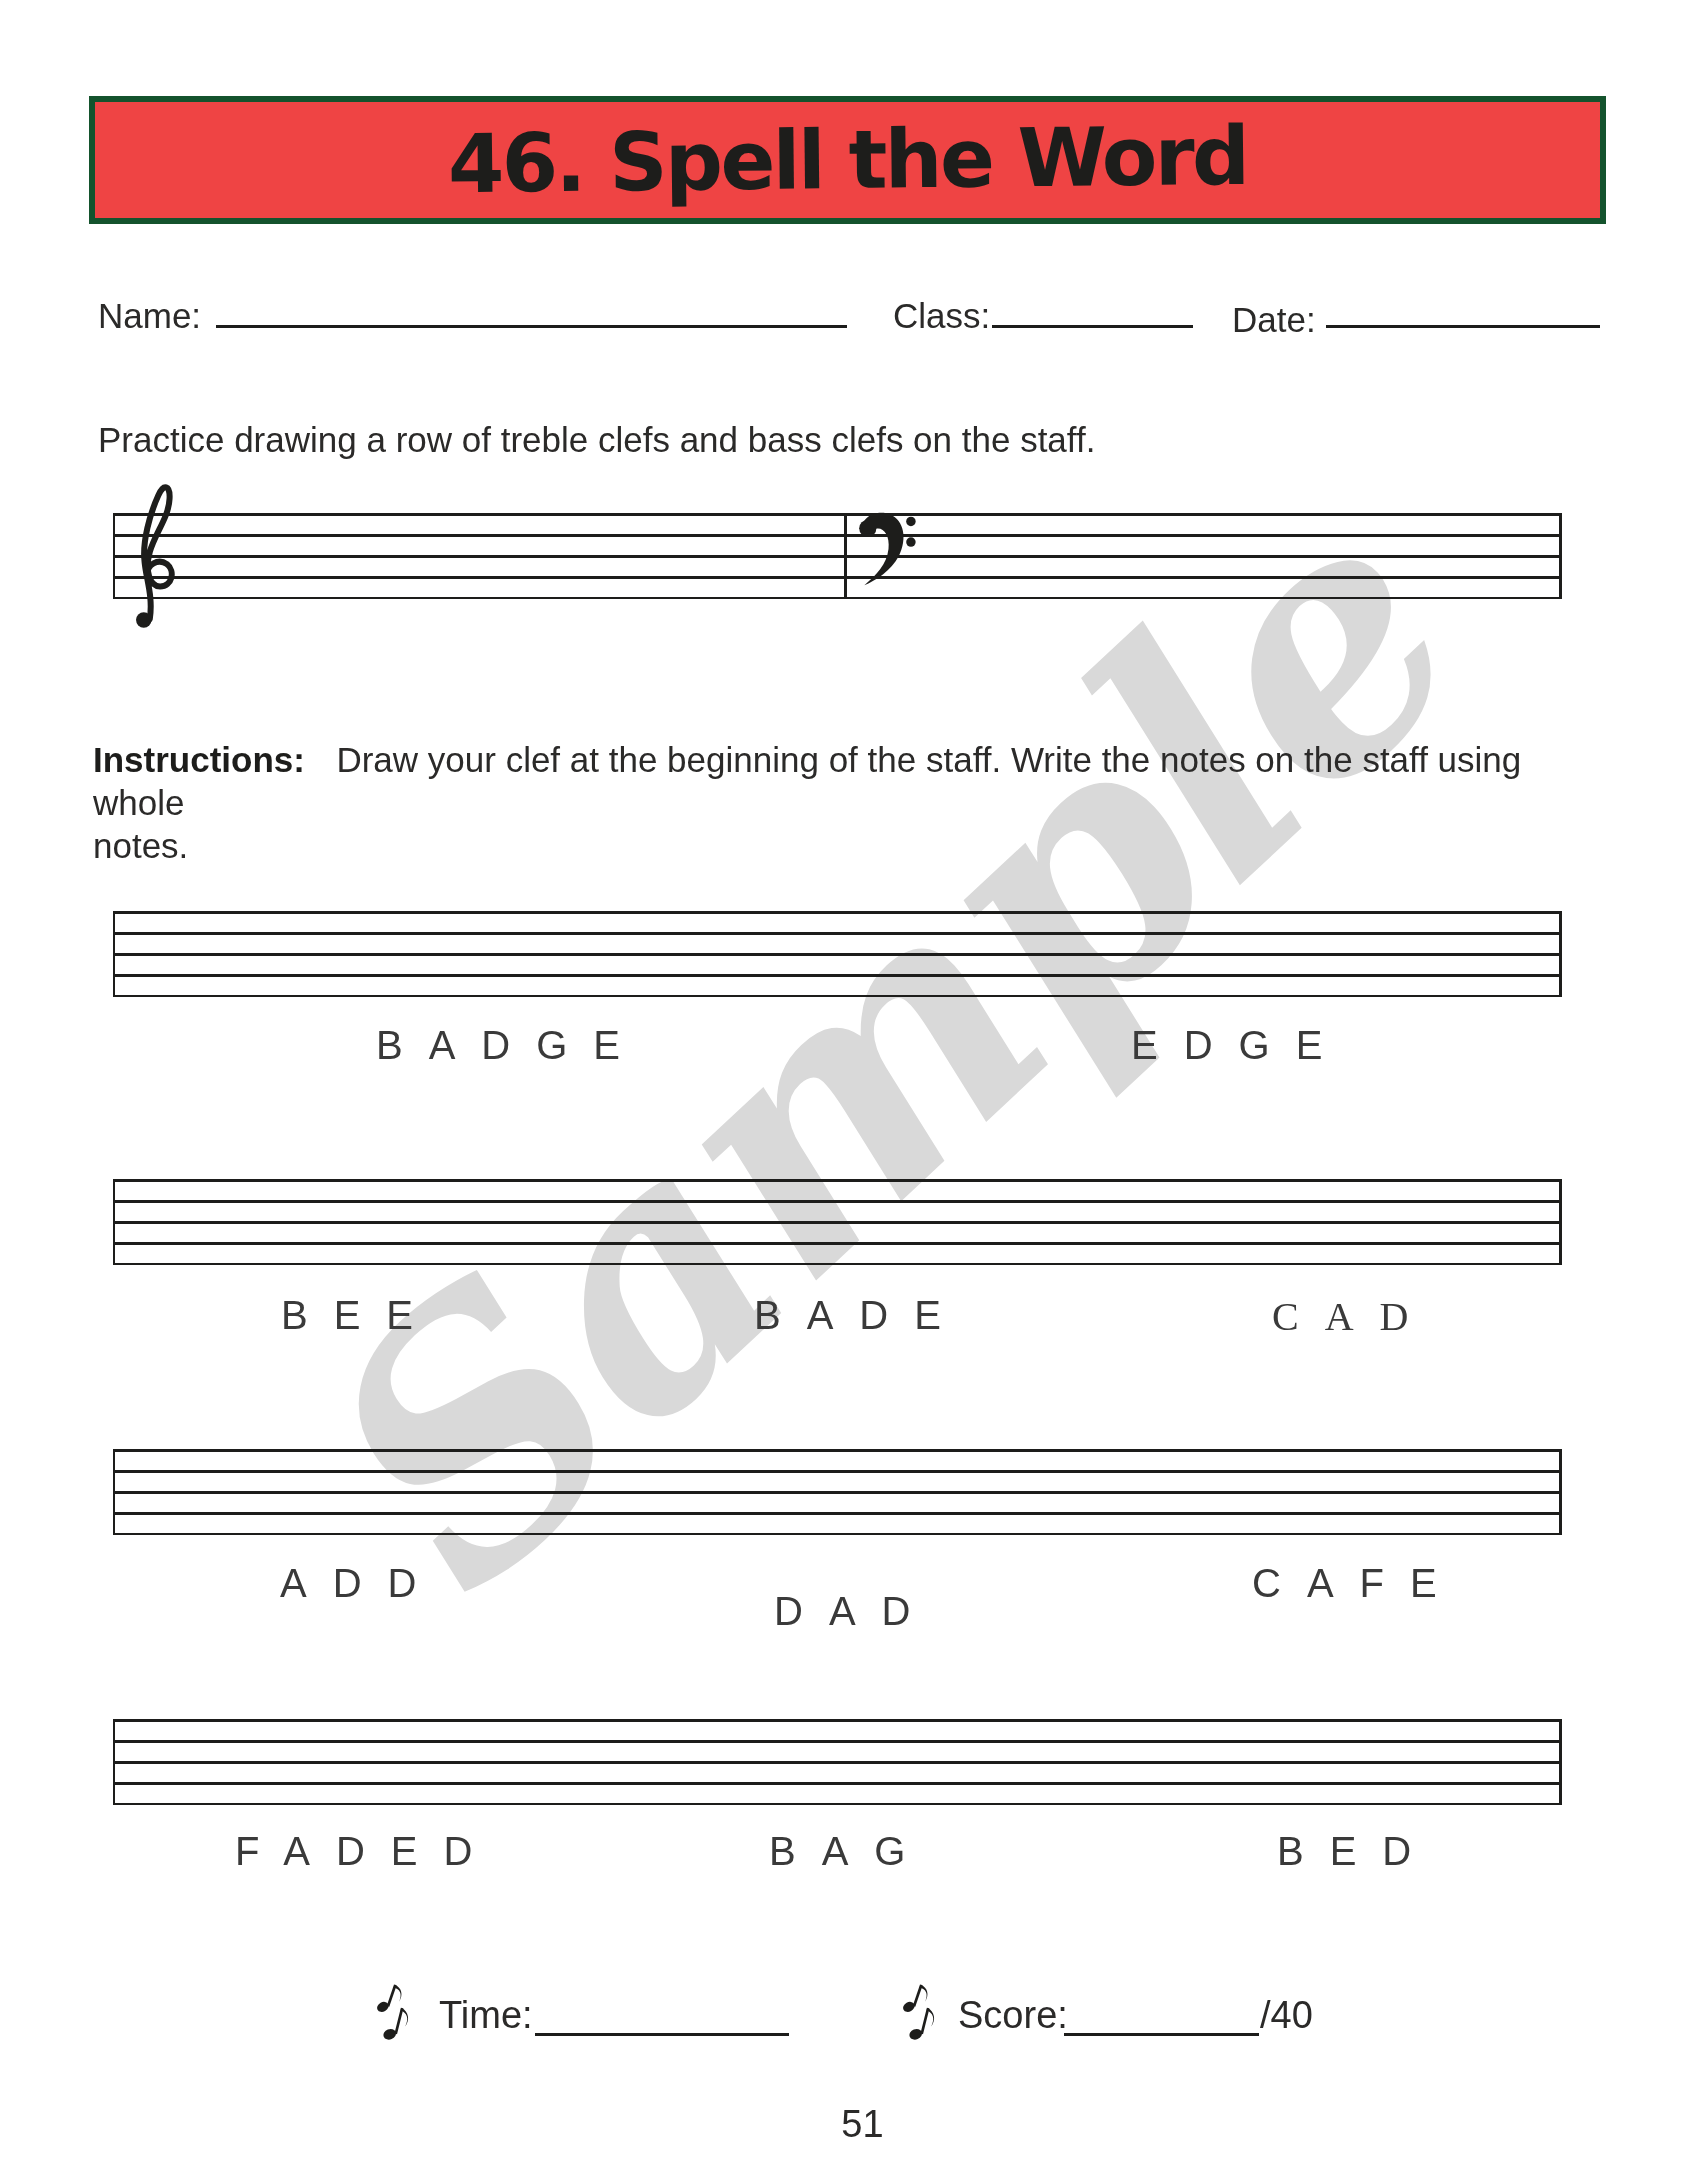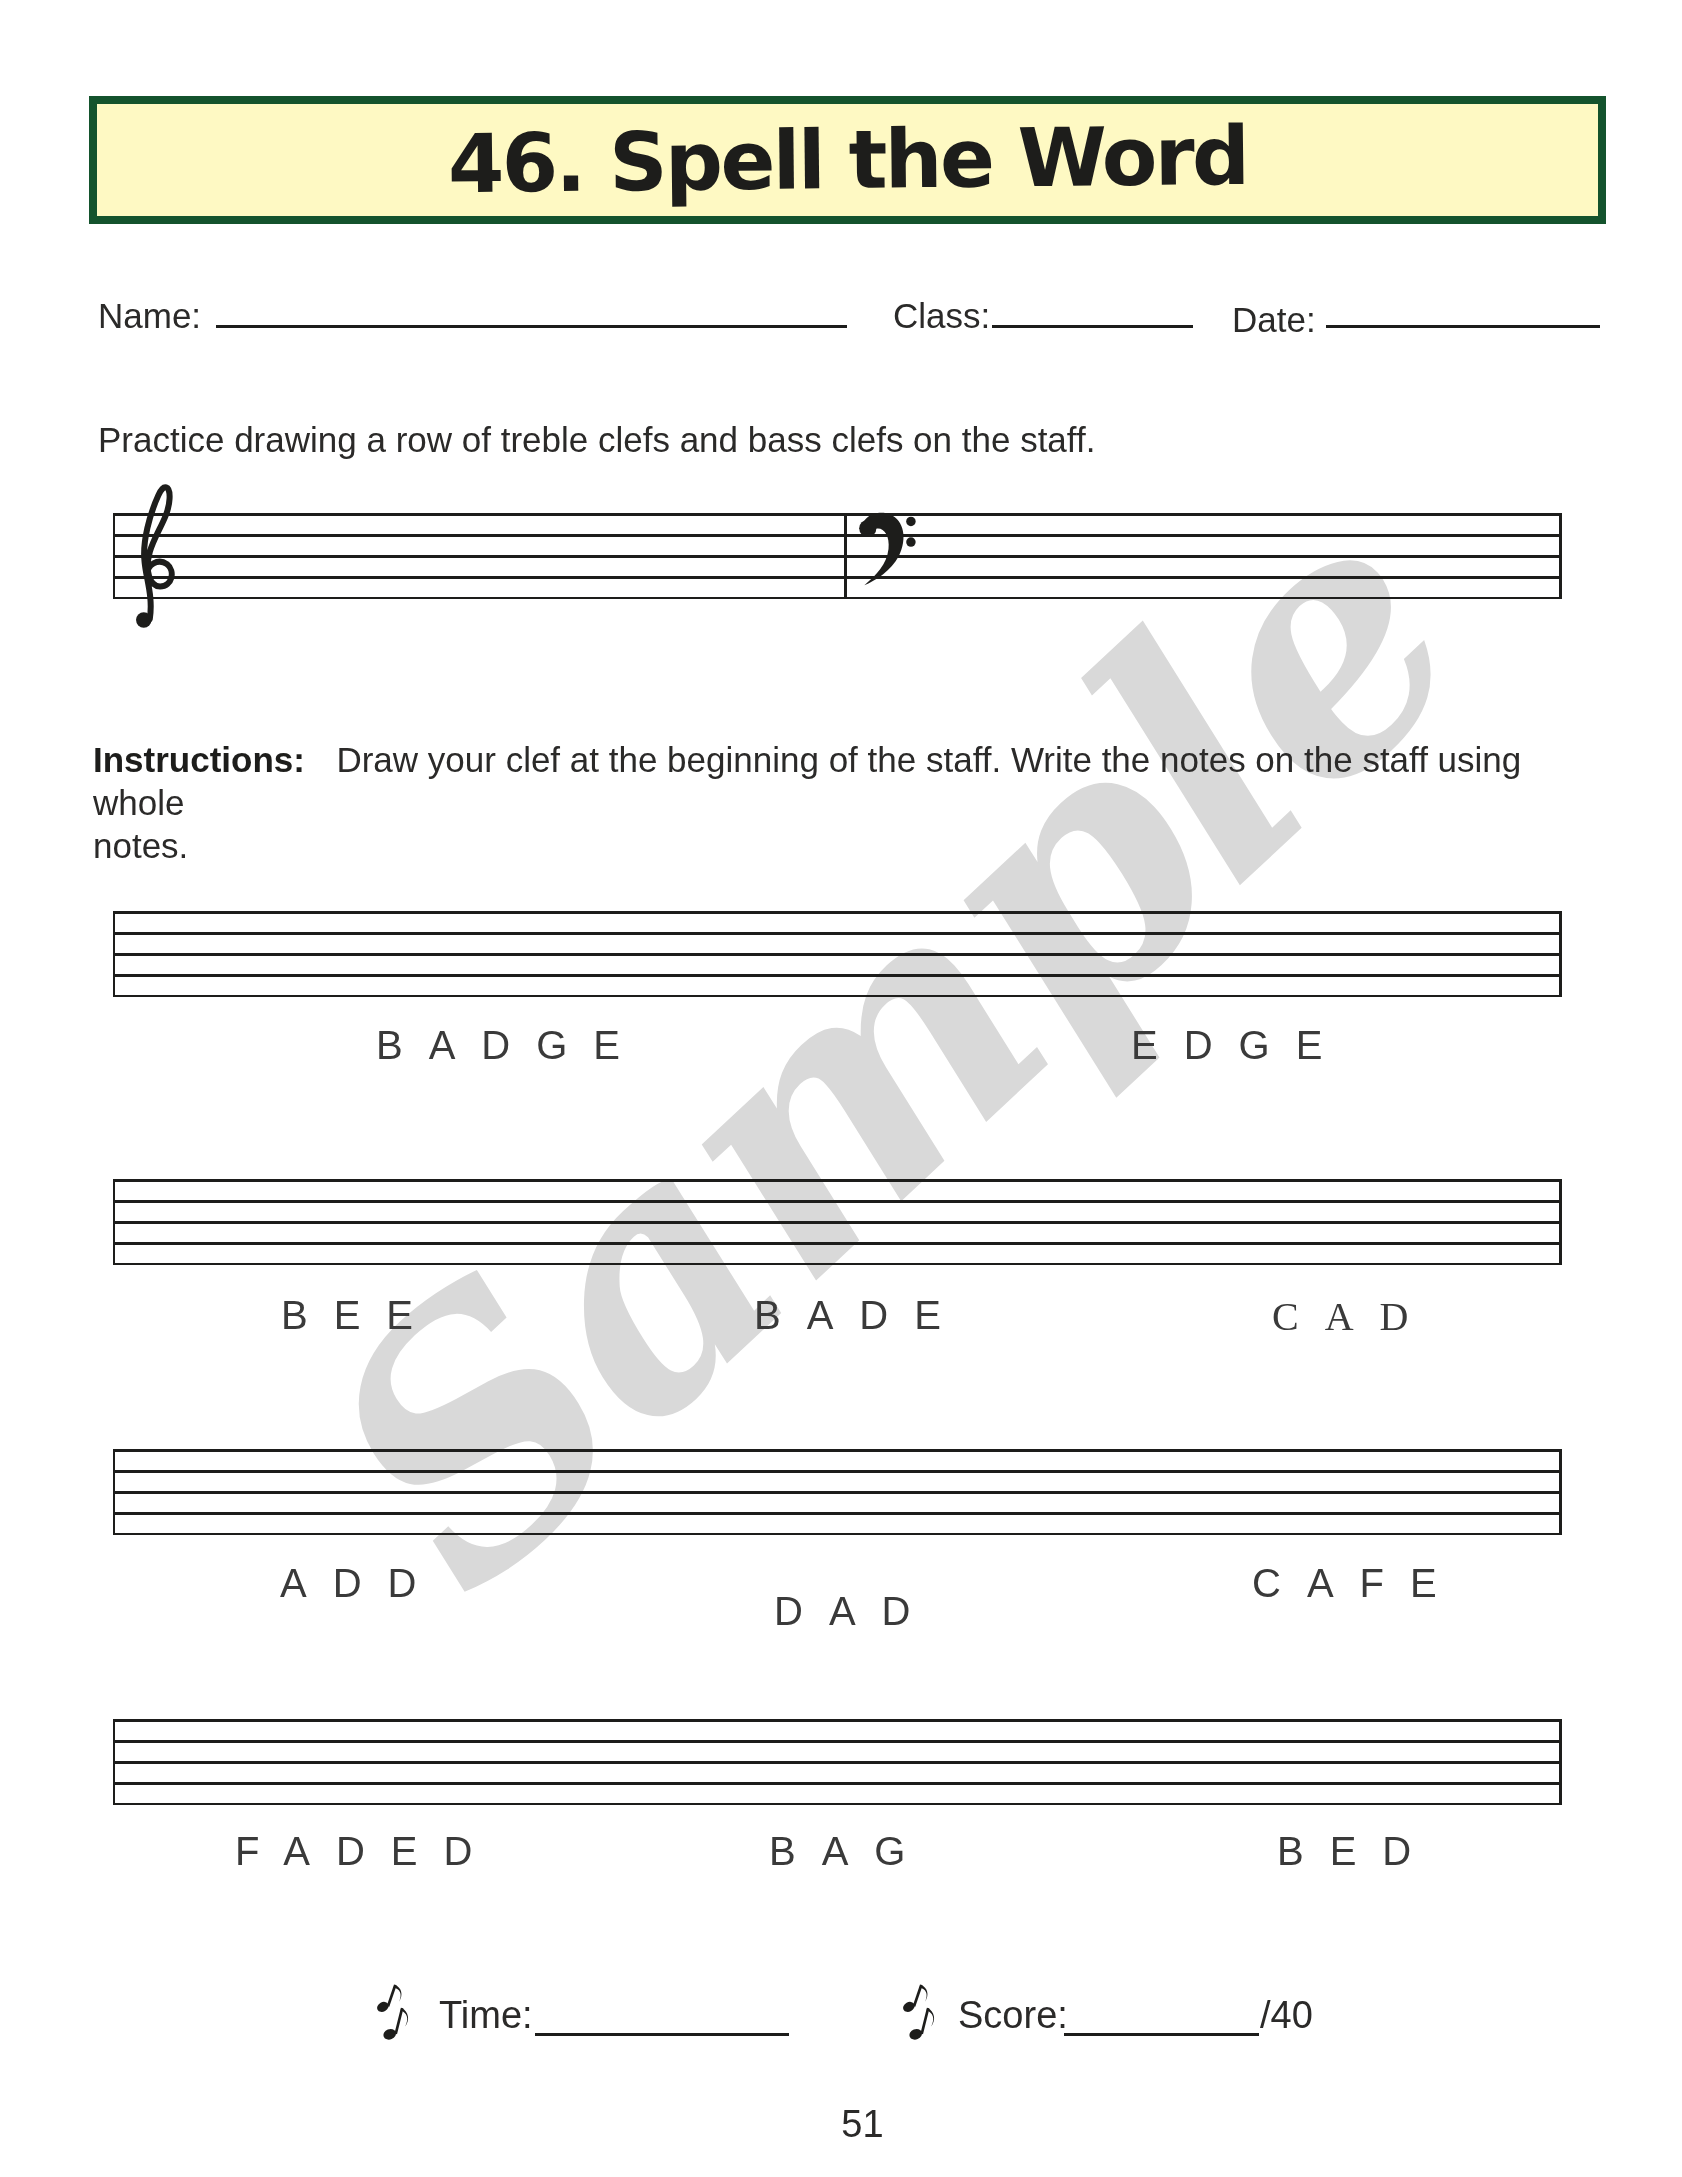--- a/index.html
+++ b/index.html
@@ -21,21 +21,21 @@
     font-family:"DejaVu Serif", serif;
     font-style:italic;font-weight:700;
     font-size:342px;letter-spacing:-7px;
     color:#d9d9d9;
     transform:rotate(-43deg);
     white-space:nowrap;
   }
   
   .title-box{
     position:absolute;left:89px;top:96px;width:1517px;height:128px;
-    box-sizing:border-box;border:8px solid #14532d;background:#fef9c3;
+    box-sizing:border-box;border:6px solid #14532d;background:#ef4444;
     display:flex;align-items:center;justify-content:center;
     z-index:2;
   }
   .title-box h1{
     margin:0;font-family:"DejaVu Sans", sans-serif;
     font-weight:700;font-size:81px;letter-spacing:-2.6px;
     color:#1d1d1b;transform:rotate(-0.6deg);
   }
   
   .label{position:absolute;font-size:35px;color:#2b2a29;z-index:2;}

